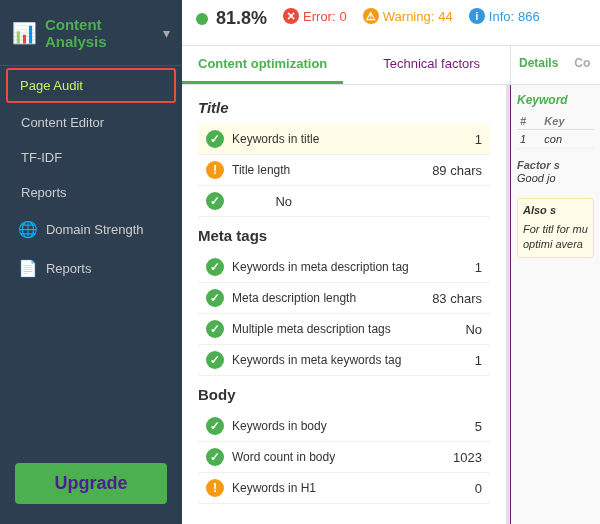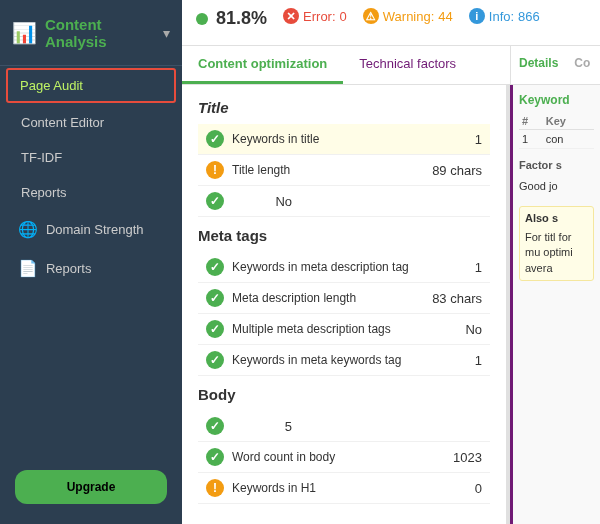--- a/index.html
+++ b/index.html
@@ -58,27 +58,27 @@
       cursor: pointer;
       color: #ccc;
       font-size: 13px;
     }
     .sidebar-section-icon {
       margin-right: 8px;
       font-size: 16px;
     }
     .upgrade-btn {
       background: #4caf50;
-      color: #000000;
+      color: #4c1d95;
       border: none;
-      border-radius: 12px;
+      border-radius: 4px;
       padding: 10px 20px;
       margin: 10px 15px;
       cursor: pointer;
-      font-size: 12px;
+      font-size: 18px;
       font-weight: bold;
       margin-top: auto;
       margin-bottom: 20px;
     }
 
     
     .main {
       flex: 1;
       display: flex;
       flex-direction: column;
@@ -145,24 +145,25 @@
     }
     .tab.active {
       color: #4caf50;
       border-bottom: 3px solid #4caf50;
       font-weight: bold;
     }
 
     
     .right-panel {
       width: 90px;
-      border-left: 3px solid #701a75;
+      border-left: 1px solid #701a75;
       background: #f9f9f9;
       flex-shrink: 0;
       overflow: hidden;
+      font-style: italic;
     }
     .right-tabs-row {
       display: flex;
       border-bottom: 1px solid #e0e0e0;
     }
     .right-tab {
       padding: 10px 8px;
       font-size: 12px;
       color: #4caf50;
       cursor: pointer;
@@ -254,21 +255,21 @@
       padding: 3px 3px;
       border-bottom: 1px solid #f0f0f0;
     }
     .factor-section {
       margin-top: 10px;
     }
     .factor-label {
       font-size: 11px;
       font-weight: bold;
       color: #555;
-      margin-bottom: 8px;
+      margin-bottom: 0;
     }
     .factor-text {
       font-size: 11px;
       color: #333;
       line-height: 1.4;
     }
     .factor-box {
       background: #fffde7;
       border: 1px solid #f5e79e;
       padding: 4px 5px;
@@ -339,21 +340,21 @@
       <span>44</span>
     </div>
     <div class="badge badge-info">
       <span class="badge-icon-info">i</span>
       <span>Info:</span>
       <span>866</span>
     </div>
   </div>
 
   <div style="display:flex; border-bottom: 1px solid #e0e0e0;">
-    <div class="tabs-row" style="flex:1; border-bottom:none;">
+    <div class="tabs-row" style="flex:1; border-bottom:none;gap:24px;">
       <div class="tab active">
         <span>Content optimization</span>
       </div>
       <div class="tab">
         <span>Technical factors</span>
       </div>
     </div>
     <div class="right-tabs-row" style="width:90px; border-left:1px solid #e0e0e0; border-bottom:none;">
       <div class="right-tab">
         <span>Details</span>
@@ -405,20 +406,21 @@
       <div class="audit-row">
         <span class="status-icon status-ok">✓</span>
         <span class="audit-row-label">Keywords in meta keywords tag</span>
         <span class="audit-row-value">1</span>
       </div>
 
       <div class="section-title">Body</div>
 
       <div class="audit-row">
         <span class="status-icon status-ok">✓</span>
+        <span class="audit-row-label">Keywords in body</span>
         <span class="audit-row-value">5</span>
       </div>
       <div class="audit-row">
         <span class="status-icon status-ok">✓</span>
         <span class="audit-row-label">Word count in body</span>
         <span class="audit-row-value">1023</span>
       </div>
       <div class="audit-row">
         <span class="status-icon status-warn">!</span>
         <span class="audit-row-label">Keywords in H1</span>

